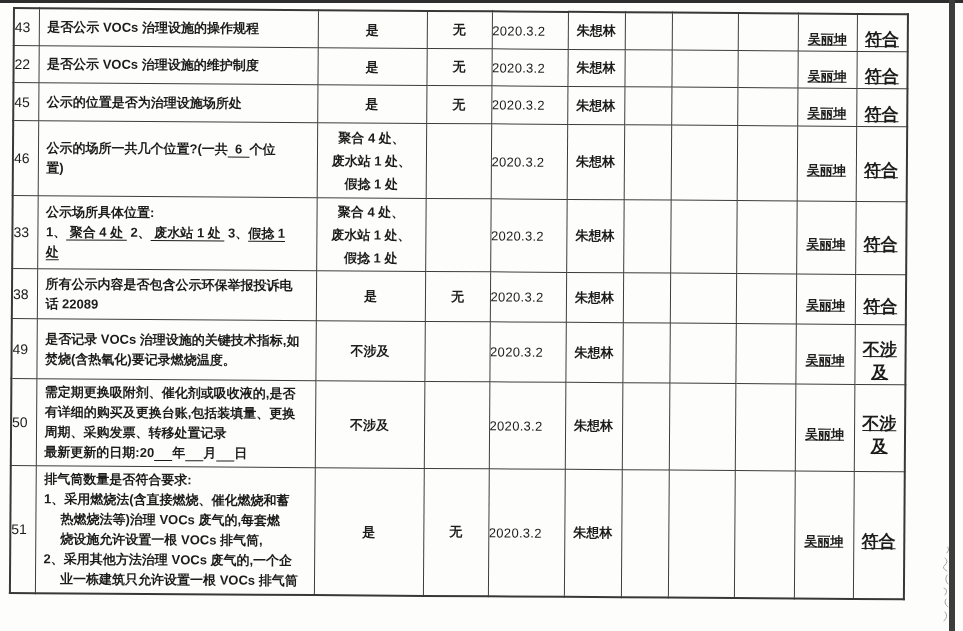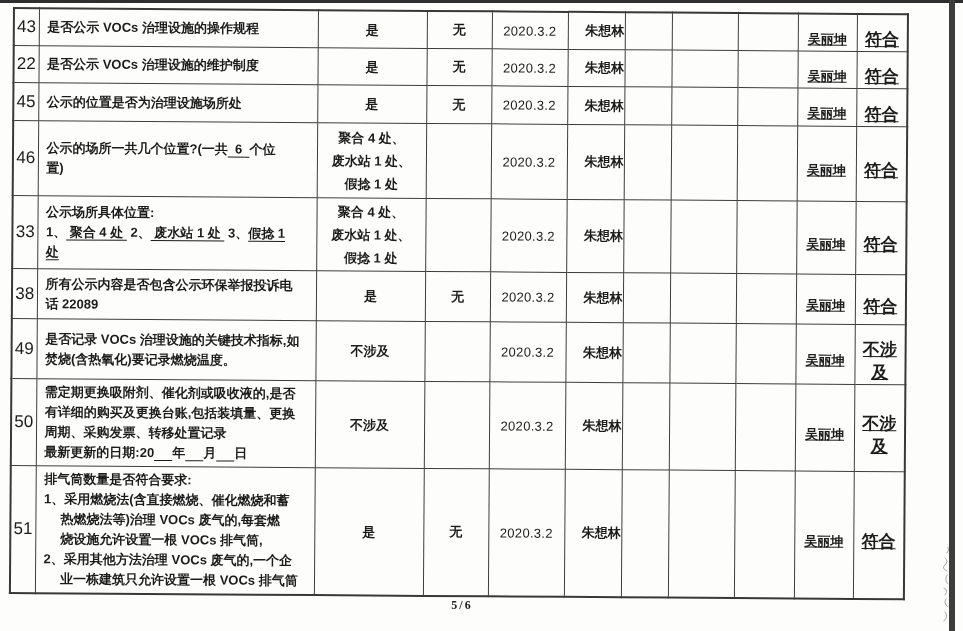--- a/index.html
+++ b/index.html
@@ -27,27 +27,27 @@
     border:2px solid #383838;
   }
   td {
     border:1.2px solid #3d3d3d; vertical-align:middle;
     font-size:13px; font-weight:700; color:#1c1c1c;
     overflow:hidden;
   }
   tr.h43 { height:37px; } tr.h44 { height:37px; } tr.h45 { height:38px; }
   tr.h46 { height:75px; } tr.h47 { height:73px; } tr.h48 { height:50px; }
   tr.h49 { height:50px; } tr.h50 { height:87px; } tr.h51 { height:123px; }
-  td.cell-no { text-align:center; font-weight:400; font-size:17px; }
+  td.cell-no { text-align:left; font-weight:400; font-size:14px; }
   td.cell-q { text-align:left; padding:3px 6px 3px 8px; }
   .qline { line-height:20px; white-space:pre-wrap; }
   td.cell-a1, td.cell-a2 { text-align:center; }
   .aline { line-height:23px; }
-  td.cell-date { text-align:center; font-weight:400; letter-spacing:0.3px; }
-  td.cell-insp { text-align:right; }
+  td.cell-date { text-align:left; font-weight:400; letter-spacing:0.3px; }
+  td.cell-insp { text-align:center; }
   td.cell-rev .late, td.cell-res .late { display:block; text-align:center; margin-top:13px;text-decoration:underline; }
   td.cell-res { font-size:17px; }
   .u {
     text-decoration:underline;
     text-decoration-thickness:1px;
     text-underline-offset:3px;
   }
   .page-num {
     position:absolute; left:0; top:598px; width:924px; text-align:center;
     font-family:"Liberation Serif", serif;
@@ -283,21 +283,20 @@
               <span class="late">吴丽坤</span>
             </td>
             <td class="cell-res">
               <span class="late">符合</span>
             </td>
           </tr>
         </tbody>
     </table>
   </div>
 
-  <div class="page-num">5/6</div>
 
   <svg class="handwriting" width="20" height="85" viewBox="0 0 20 85">
     <g fill="none" stroke="#777" stroke-width="1" stroke-linecap="round">
       <path d="M12 2 q2 3 -1 6"></path>
       <path d="M9 13 q4 3 0 7 q-4 3 2 6"></path>
       <path d="M11 30 q-3 5 1 9"></path>
       <path d="M8 43 q5 2 1 7"></path>
       <path d="M10 54 q-3 4 2 8"></path>
       <path d="M9 67 q4 4 -1 9"></path>
     </g>

